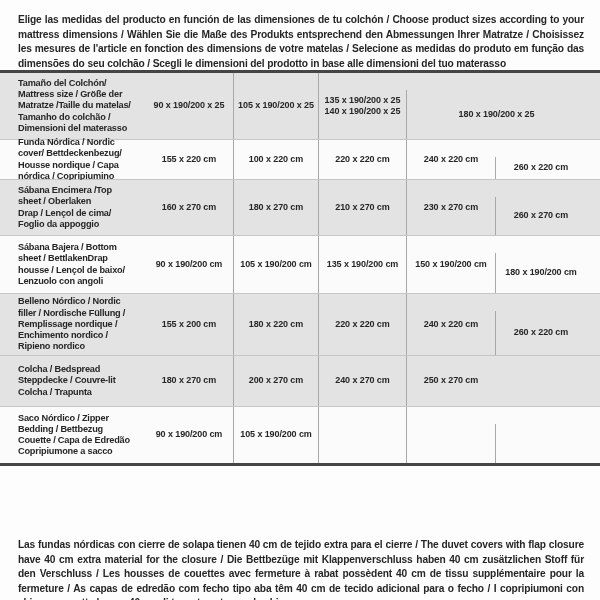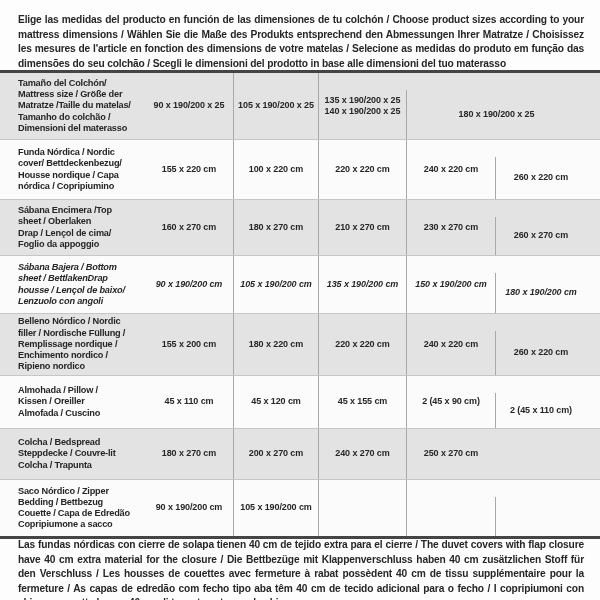--- a/index.html
+++ b/index.html
@@ -39,23 +39,23 @@
     justify-content:center;text-align:center;
     font-size:9px;line-height:11.5px;letter-spacing:-0.1px;
     color:#262626;
   }
   .c1{width:88px;}
   .c2{width:85px;border-left:1px solid #a8a8a8;}
   .c3{width:88px;border-left:1px solid #a8a8a8;}
   .c4{width:89px;border-left:1px solid #a8a8a8;}
   .c5{flex:1;border-left:1px solid #a8a8a8;padding-right:14px;margin-top:17px;}
   .r1{height:67px;}
-  .r2{height:60px;}
+  .r2{height:40px;}
   .r3{height:56px;}
-  .r4{height:58px;font-style:italic;}
+  .r4{height:58px;}
   .r5{height:62px;}
   .r6{height:53px;}
   .r7{height:51px;}
   .r8{height:56px;}
   .footnote{
     position:absolute;top:538px;left:18px;right:16px;
     font-size:10.2px;line-height:14.6px;letter-spacing:-0.15px;
     text-align:justify;color:#262626;
   }
 </style>
@@ -121,30 +121,20 @@
 Remplissage nordique /
 Enchimento nordico /
 Ripieno nordico</div>
     <div class="cell cell-value c1">155 x 200 cm</div>
     <div class="cell cell-value c2">180 x 220 cm</div>
     <div class="cell cell-value c3">220 x 220 cm</div>
     <div class="cell cell-value c4">240 x 220 cm</div>
     <div class="cell cell-value c5">260 x 220 cm</div>
   </div>
 
-  <div class="trow r6">
-    <div class="cell cell-label">Almohada / Pillow /
-Kissen / Oreiller
-Almofada / Cuscino</div>
-    <div class="cell cell-value c1">45 x 110 cm</div>
-    <div class="cell cell-value c2">45 x 120 cm</div>
-    <div class="cell cell-value c3">45 x 155 cm</div>
-    <div class="cell cell-value c4">2 (45 x 90 cm)</div>
-    <div class="cell cell-value c5">2 (45 x 110 cm)</div>
-  </div>
 
   <div class="trow shaded r7">
     <div class="cell cell-label">Colcha / Bedspread
 Steppdecke / Couvre-lit
 Colcha / Trapunta</div>
     <div class="cell cell-value c1">180 x 270 cm</div>
     <div class="cell cell-value c2">200 x 270 cm</div>
     <div class="cell cell-value c3">240 x 270 cm</div>
     <div class="cell cell-value c4">250 x 270 cm</div>
   </div>

